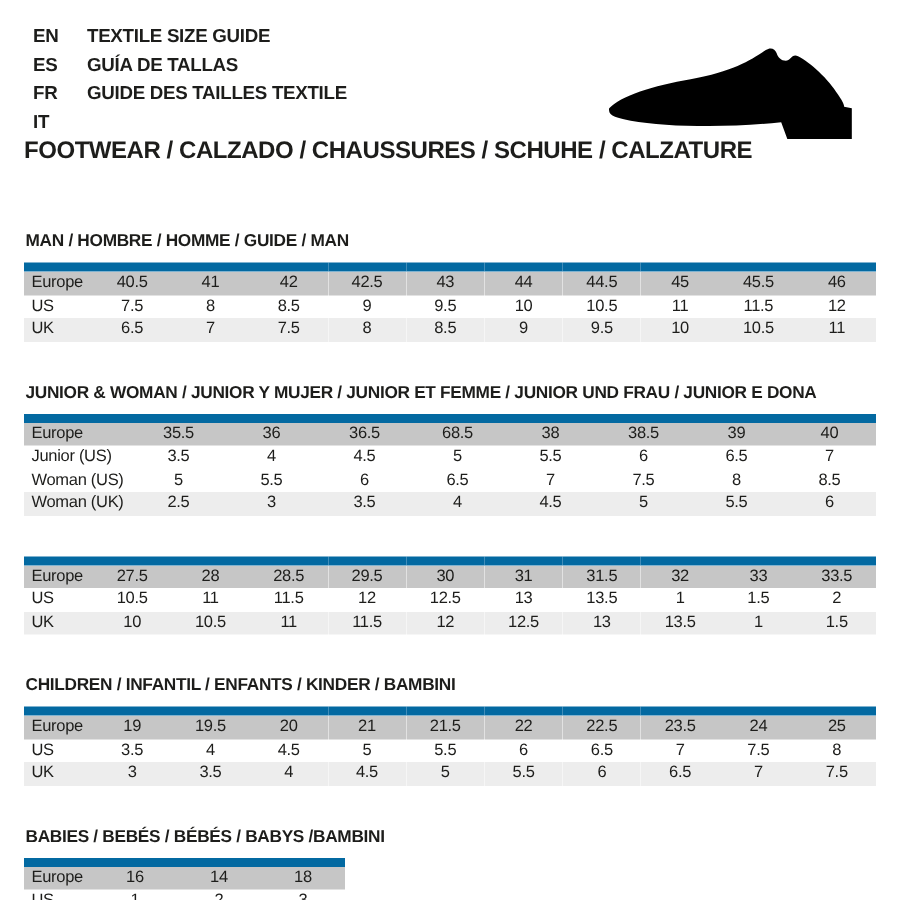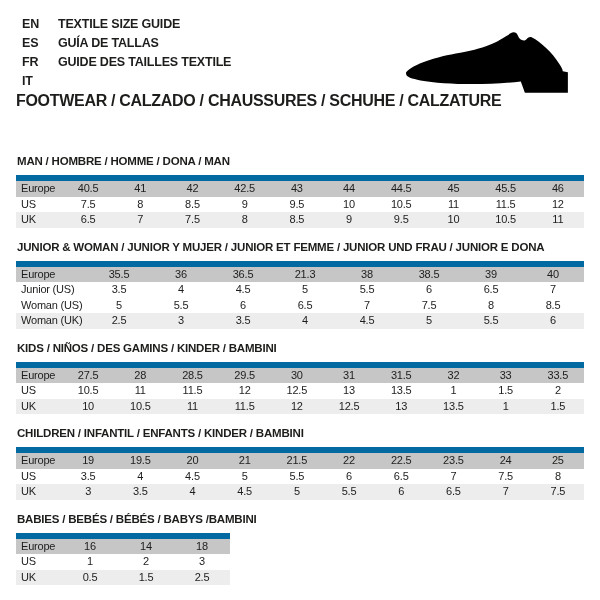--- a/index.html
+++ b/index.html
@@ -14,21 +14,21 @@
     background:#fff;
   }
   
   .lang-row{display:flex;line-height:19px;font-weight:bold;font-size:12.5px;letter-spacing:-0.2px;}
   .lang-code{width:36px;margin-left:6px;flex:0 0 auto;}
   
   .shoe{position:absolute;top:30px;right:27px;width:172px;height:65px;}
   
   .cat-title{font-size:16px;font-weight:bold;margin:0;line-height:19px;letter-spacing:-0.3px;}
   
-  .size-section{margin-top:12px;}
+  .size-section{margin-top:27px;}
   .size-section.first{margin-top:44px;}
   .sec-title{font-size:11.5px;font-weight:bold;margin:0 0 7px 1px;line-height:14px;letter-spacing:-0.2px;}
   table.size-table{border-collapse:collapse;table-layout:fixed;}
   .size-table td{
     height:15.5px;line-height:15.5px;
     font-size:11px;letter-spacing:-0.2px;
     text-align:center;padding:0;vertical-align:middle;
     overflow:hidden;white-space:nowrap;
   }
   .size-table td.row-lbl{text-align:left;padding-left:5px;}
@@ -77,21 +77,21 @@
            L117,50
            C82,54 42,53 19,49
            C10,47 4,46 5,41 Z"></path>
     </svg>
   </header>
 
   <h1 class="cat-title">FOOTWEAR / CALZADO / CHAUSSURES / SCHUHE / CALZATURE</h1>
 
   <main>
   <section class="size-section first">
-    <h2 class="sec-title">MAN / HOMBRE / HOMME / DONA / MAN</h2>
+    <h2 class="sec-title">MAN / HOMBRE / HOMME / GUIDE / MAN</h2>
     <table class="size-table" style="width: 568px;">
           <colgroup>
             <col style="width: 46px;">
             <col style="width: 52.2px;">
             <col style="width: 52.2px;">
             <col style="width: 52.2px;">
             <col style="width: 52.2px;">
             <col style="width: 52.2px;">
             <col style="width: 52.2px;">
             <col style="width: 52.2px;">
@@ -156,21 +156,21 @@
             <col style="width: 62px;">
             <col style="width: 62px;">
             <col style="width: 62px;">
           </colgroup>
       <tbody>
             <tr class="hdr">
               <td class="row-lbl">Europe</td>
               <td>35.5</td>
               <td>36</td>
               <td>36.5</td>
-              <td>21.3</td>
+              <td>68.5</td>
               <td>38</td>
               <td>38.5</td>
               <td>39</td>
               <td>40</td>
             </tr>
             <tr>
               <td class="row-lbl">Junior (US)</td>
               <td>3.5</td>
               <td>4</td>
               <td>4.5</td>
@@ -200,21 +200,20 @@
               <td>4.5</td>
               <td>5</td>
               <td>5.5</td>
               <td>6</td>
             </tr>
           </tbody>
     </table>
   </section>
 
   <section class="size-section">
-    <h2 class="sec-title">KIDS / NIÑOS / DES GAMINS / KINDER / BAMBINI</h2>
     <table class="size-table" style="width: 568px;">
           <colgroup>
             <col style="width: 46px;">
             <col style="width: 52.2px;">
             <col style="width: 52.2px;">
             <col style="width: 52.2px;">
             <col style="width: 52.2px;">
             <col style="width: 52.2px;">
             <col style="width: 52.2px;">
             <col style="width: 52.2px;">

